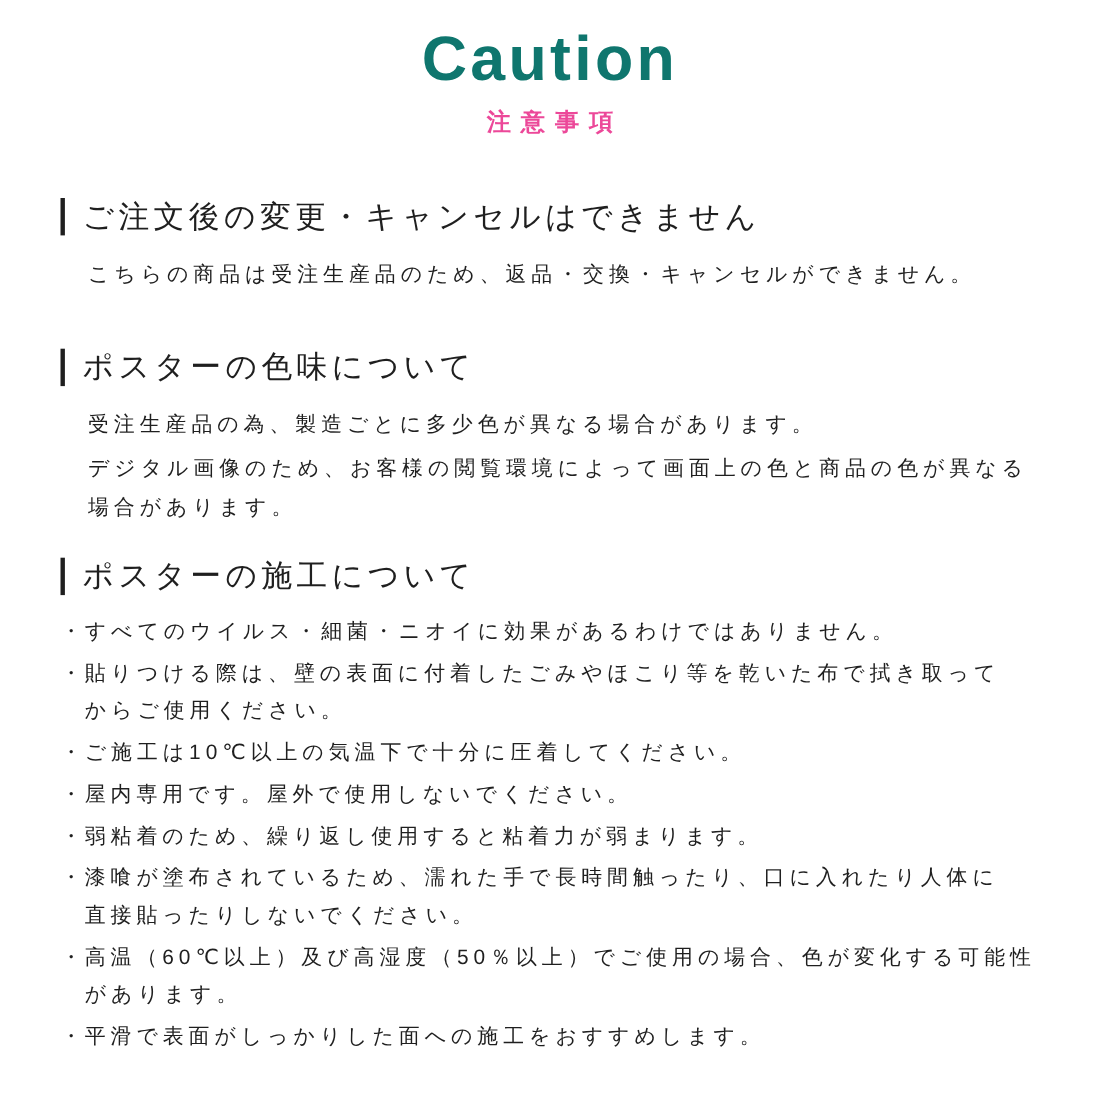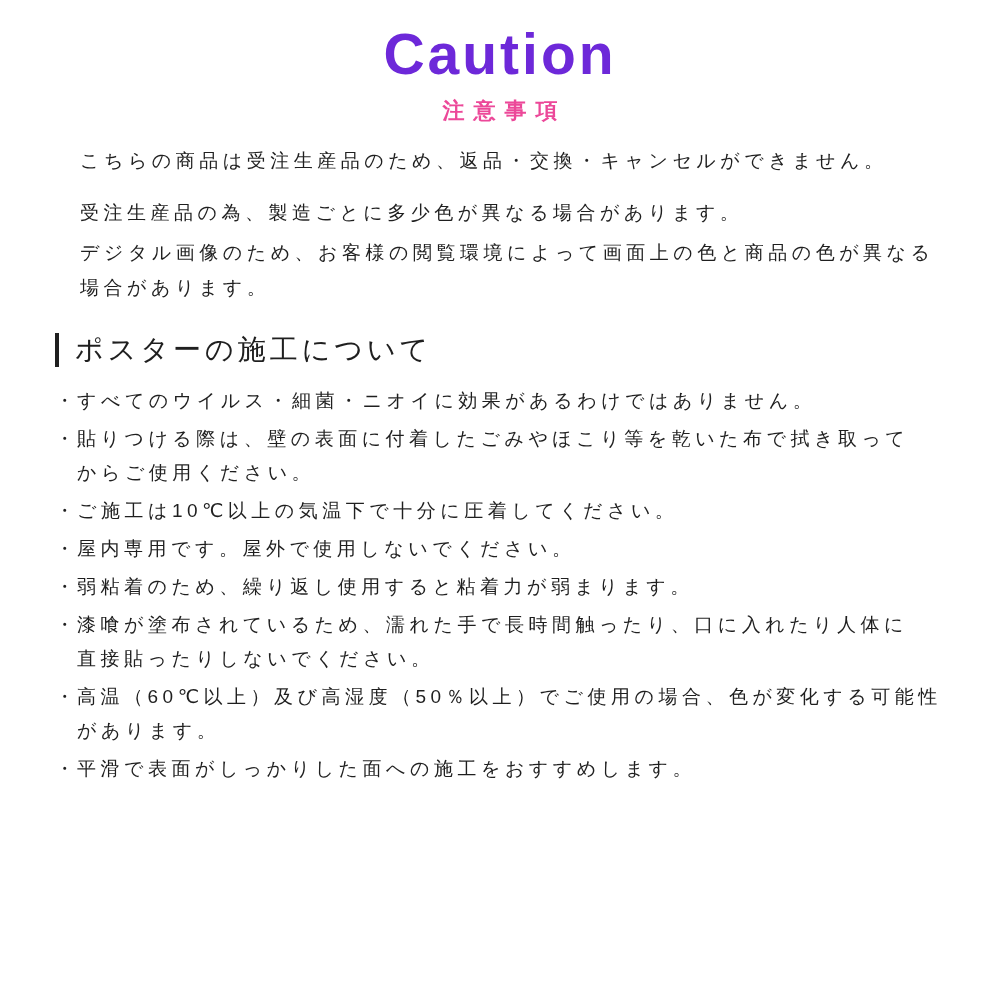--- a/index.html
+++ b/index.html
@@ -20,21 +20,21 @@
   .header {
     text-align: center;
     padding-top: 26px;
   }
   .title {
     margin: 0;
     font-size: 57px;
     line-height: 1.0;
     font-weight: 700;
     letter-spacing: 3px;
-    color: #6d28d9;
+    color: #0f766e;
   }
   .subtitle {
     margin-top: 13px;
     font-size: 22px;
     font-weight: 700;
     letter-spacing: 9px;
     text-indent: 9px; 
     color: #ec4899;
   }
   
@@ -102,24 +102,32 @@
 <body style="background: rgb(255, 255, 255); color: rgb(31, 31, 31);">
 
 <div class="page">
 
   <div class="header">
     <h1 class="title">Caution</h1>
     <div class="subtitle">注意事項</div>
   </div>
 
   <div class="section sec-order">
+    <h2 class="sec-heading">
+      <span class="accent-bar" style="background: rgb(31, 31, 31);"></span>
+      <span>ご注文後の変更・キャンセルはできません</span>
+    </h2>
     <p class="body-text">こちらの商品は受注生産品のため、返品・交換・キャンセルができません。</p>
   </div>
 
   <div class="section sec-color">
+    <h2 class="sec-heading">
+      <span class="accent-bar" style="background: rgb(31, 31, 31);"></span>
+      <span>ポスターの色味について</span>
+    </h2>
     <p class="body-text">受注生産品の為、製造ごとに多少色が異なる場合があります。</p>
     <p class="body-text">デジタル画像のため、お客様の閲覧環境によって画面上の色と商品の色が異なる
 場合があります。</p>
   </div>
 
   <div class="section sec-install">
     <h2 class="sec-heading">
       <span class="accent-bar" style="background: rgb(31, 31, 31);"></span>
       <span>ポスターの施工について</span>
     </h2>

